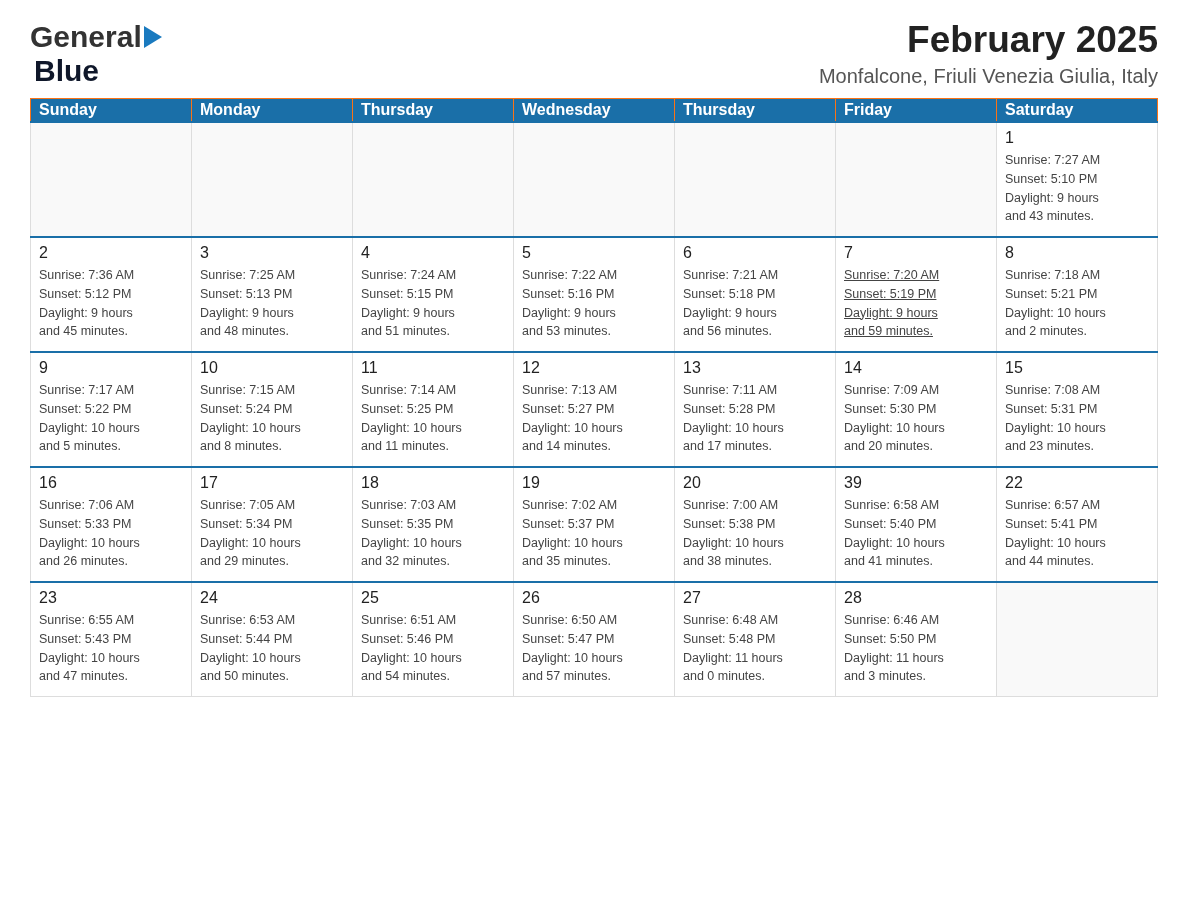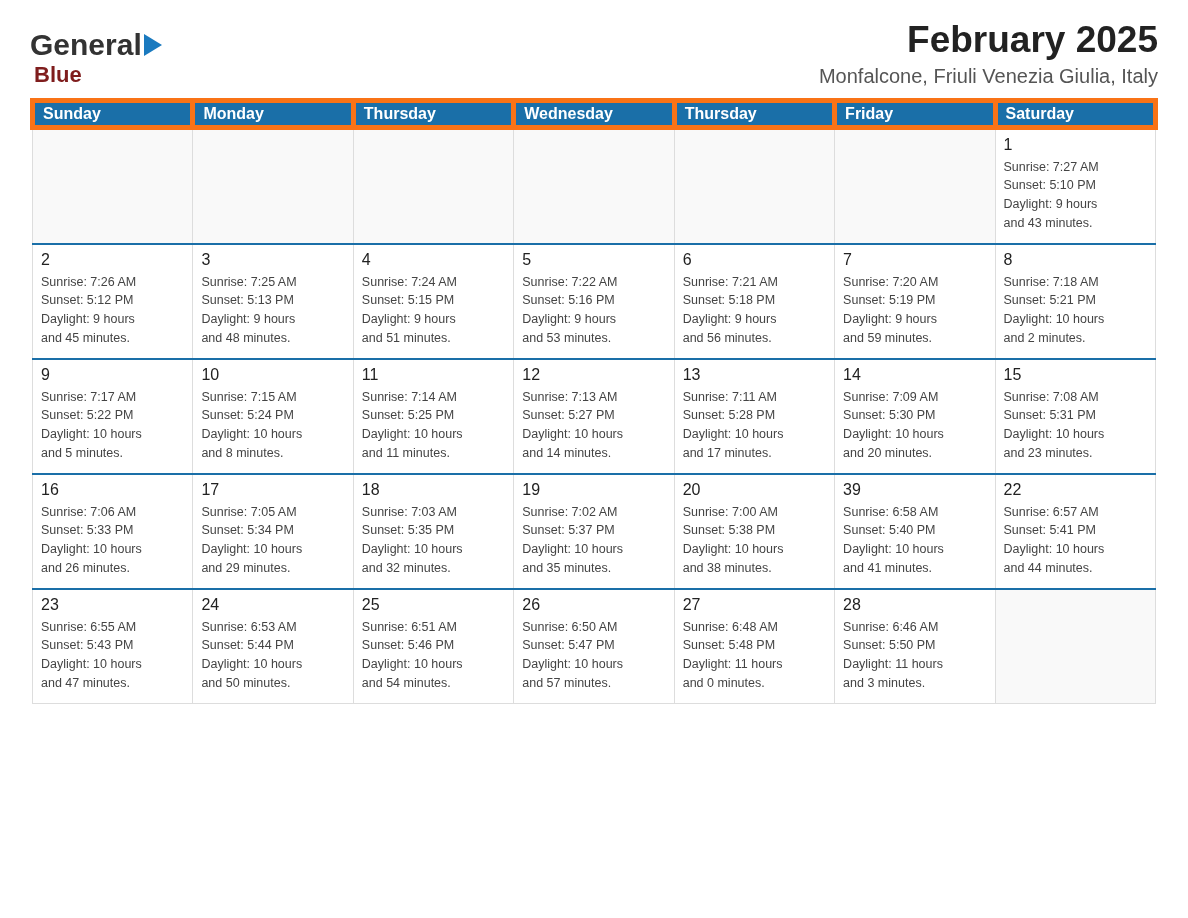--- a/index.html
+++ b/index.html
@@ -40,21 +40,21 @@
       border-collapse: collapse;
       margin-top: 10px;
     }
     .calendar thead th {
       background-color: #1a6fa8;
       color: #fff;
       font-size: 16px;
       font-weight: bold;
       padding: 2px 8px;
       text-align: left;
-      border: 5px solid #f97316;
+      border: 1px solid #f97316;
     }
     .calendar tbody td {
       width: calc(100% / 7);
       vertical-align: top;
       padding: 6px 8px 10px 8px;
       border: 1px solid #ccc;
       font-size: 13px;
       color: #333;
       min-height: 100px;
     }
@@ -85,23 +85,23 @@
     }
     .logo-text-general {
       font-size: 30px;
       font-weight: bold;
       color: #333;
     }
     .logo-arrow-svg {
       margin-left: 2px;
     }
     .logo-text-blue {
-      font-size: 22px;
+      font-size: 30px;
       font-weight: bold;
-      color: #7f1d1d;
+      color: #0f172a;
       margin-left: 4px;
     }
   </style>
 </head>
 <body>
 
 <div class="header-area">
   <div class="logo">
     <div class="logo-row">
       <span class="logo-text-general">General</span>
@@ -143,21 +143,21 @@
           <span class="day-number">1</span>
           <div class="day-info" style="white-space: pre-line;">Sunrise: 7:27 AM
 Sunset: 5:10 PM
 Daylight: 9 hours
 and 43 minutes.</div>
         </td>
       </tr>
       <tr>
         <td>
           <span class="day-number">2</span>
-          <div class="day-info" style="white-space: pre-line;">Sunrise: 7:26 AM
+          <div class="day-info" style="white-space: pre-line;">Sunrise: 7:36 AM
 Sunset: 5:12 PM
 Daylight: 9 hours
 and 45 minutes.</div>
         </td>
         <td>
           <span class="day-number">3</span>
           <div class="day-info" style="white-space: pre-line;">Sunrise: 7:25 AM
 Sunset: 5:13 PM
 Daylight: 9 hours
 and 48 minutes.</div>
@@ -178,21 +178,21 @@
         </td>
         <td>
           <span class="day-number">6</span>
           <div class="day-info" style="white-space: pre-line;">Sunrise: 7:21 AM
 Sunset: 5:18 PM
 Daylight: 9 hours
 and 56 minutes.</div>
         </td>
         <td>
           <span class="day-number">7</span>
-          <div class="day-info" style="white-space: pre-line;">Sunrise: 7:20 AM
+          <div class="day-info" style="white-space: pre-line; text-decoration: underline;">Sunrise: 7:20 AM
 Sunset: 5:19 PM
 Daylight: 9 hours
 and 59 minutes.</div>
         </td>
         <td>
           <span class="day-number">8</span>
           <div class="day-info" style="white-space: pre-line;">Sunrise: 7:18 AM
 Sunset: 5:21 PM
 Daylight: 10 hours
 and 2 minutes.</div>

